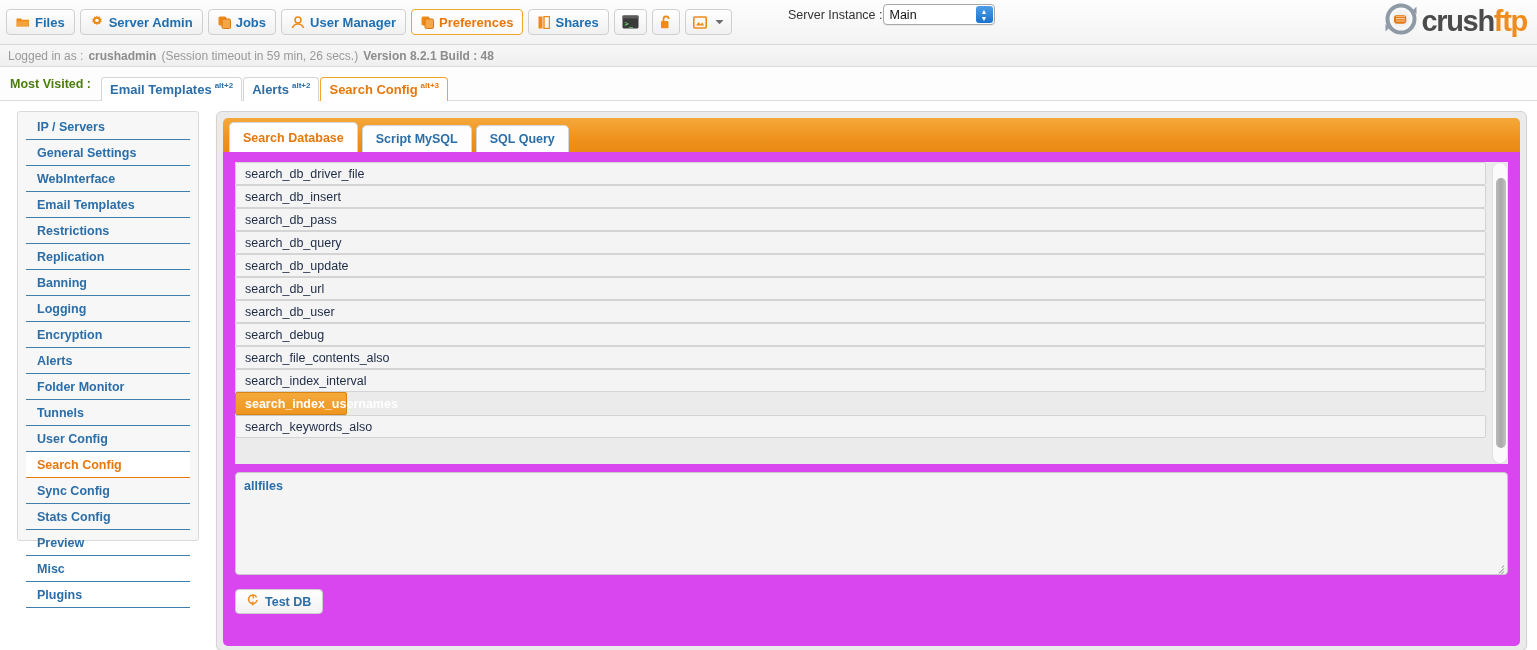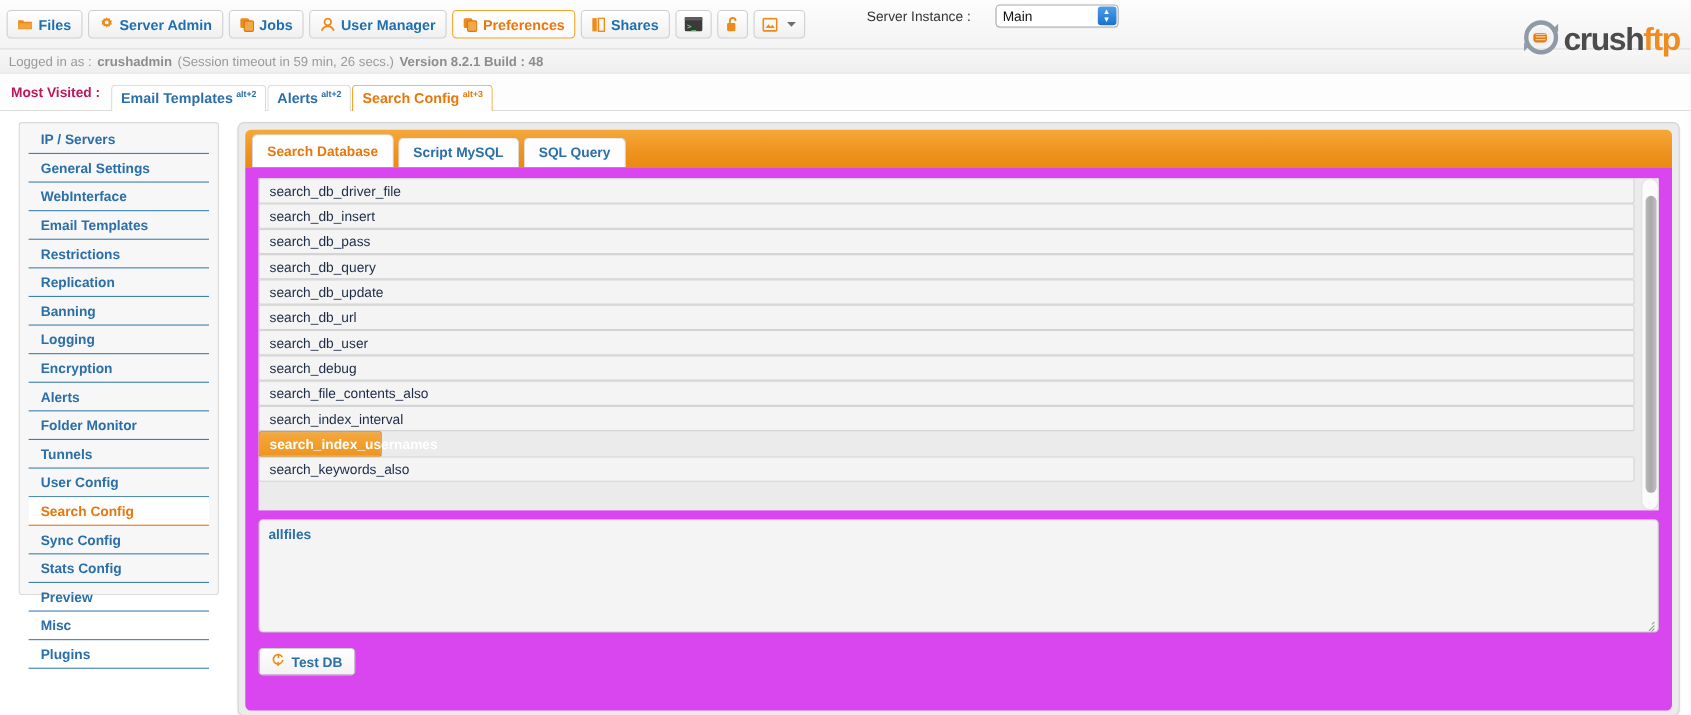--- a/index.html
+++ b/index.html
@@ -42,21 +42,21 @@
     border: 1px solid #f0a52c;
     color: #e8770c;
     background: linear-gradient(to bottom, #ffffff 0%, #fafafa 100%);
   }
   .tbtn.iconly { padding: 0 7px; }
   .tbtn .ic { display: inline-block; line-height: 0; }
 
   .instance-wrap {
     position: absolute;
     left: 788px; top: 4px;
-    display: flex; align-items: center; gap: 22px;
+    display: flex; align-items: center; gap: 0;
     font-size: 12.5px; color: #333;
   }
   .sel {
     position: relative;
     width: 112px; height: 21px;
     border: 1px solid #a9a9a9;
     border-radius: 4px;
     background: #fff;
     display: flex; align-items: center;
     padding-left: 6px;
@@ -68,21 +68,21 @@
     position: absolute; right: 1px; top: 1px;
     width: 17px; height: 17px;
     border-radius: 3px;
     background: linear-gradient(to bottom,#4e9ee8,#1a72cc);
     display: flex; flex-direction: column;
     align-items: center; justify-content: center;
     color: #fff; font-size: 7px; line-height: 7px;
   }
 
   .logo {
-    position: absolute; right: 10px; top: 16px;
+    position: absolute; right: 10px; top: 1px;
     display: flex; align-items: center; gap: 2px;
   }
   .logo .wordmark {
     font-size: 29px; font-weight: bold; letter-spacing: -1.3px;
   }
   .logo .c1 { color: #4b4b4b; }
   .logo .c2 { color: #f08b1d; }
 
   
   .sessbar {
@@ -97,21 +97,21 @@
   .sessbar b { color: #8d8d8d; }
 
   
   .mvbar {
     height: 34px;
     background: #fdfdfd;
     border-bottom: 1px solid #dcdcdc;
     display: flex; align-items: center;
     padding-left: 10px; gap: 0px;
   }
-  .mvlabel { font-size: 12.5px; font-weight: bold; color: #be185d; margin-right: 10px; }
+  .mvlabel { font-size: 12.5px; font-weight: bold; color: #4d7c0f; margin-right: 10px; }
   .mvtab {
     height: 24px;
     display: inline-flex; align-items: center;
     padding: 0 8px;
     border: 1px solid #d5d5d5;
     border-bottom: none;
     border-radius: 4px 4px 0 0;
     background: #fff;
     color: #2b6ea8;
     font-size: 13px; font-weight: bold;

